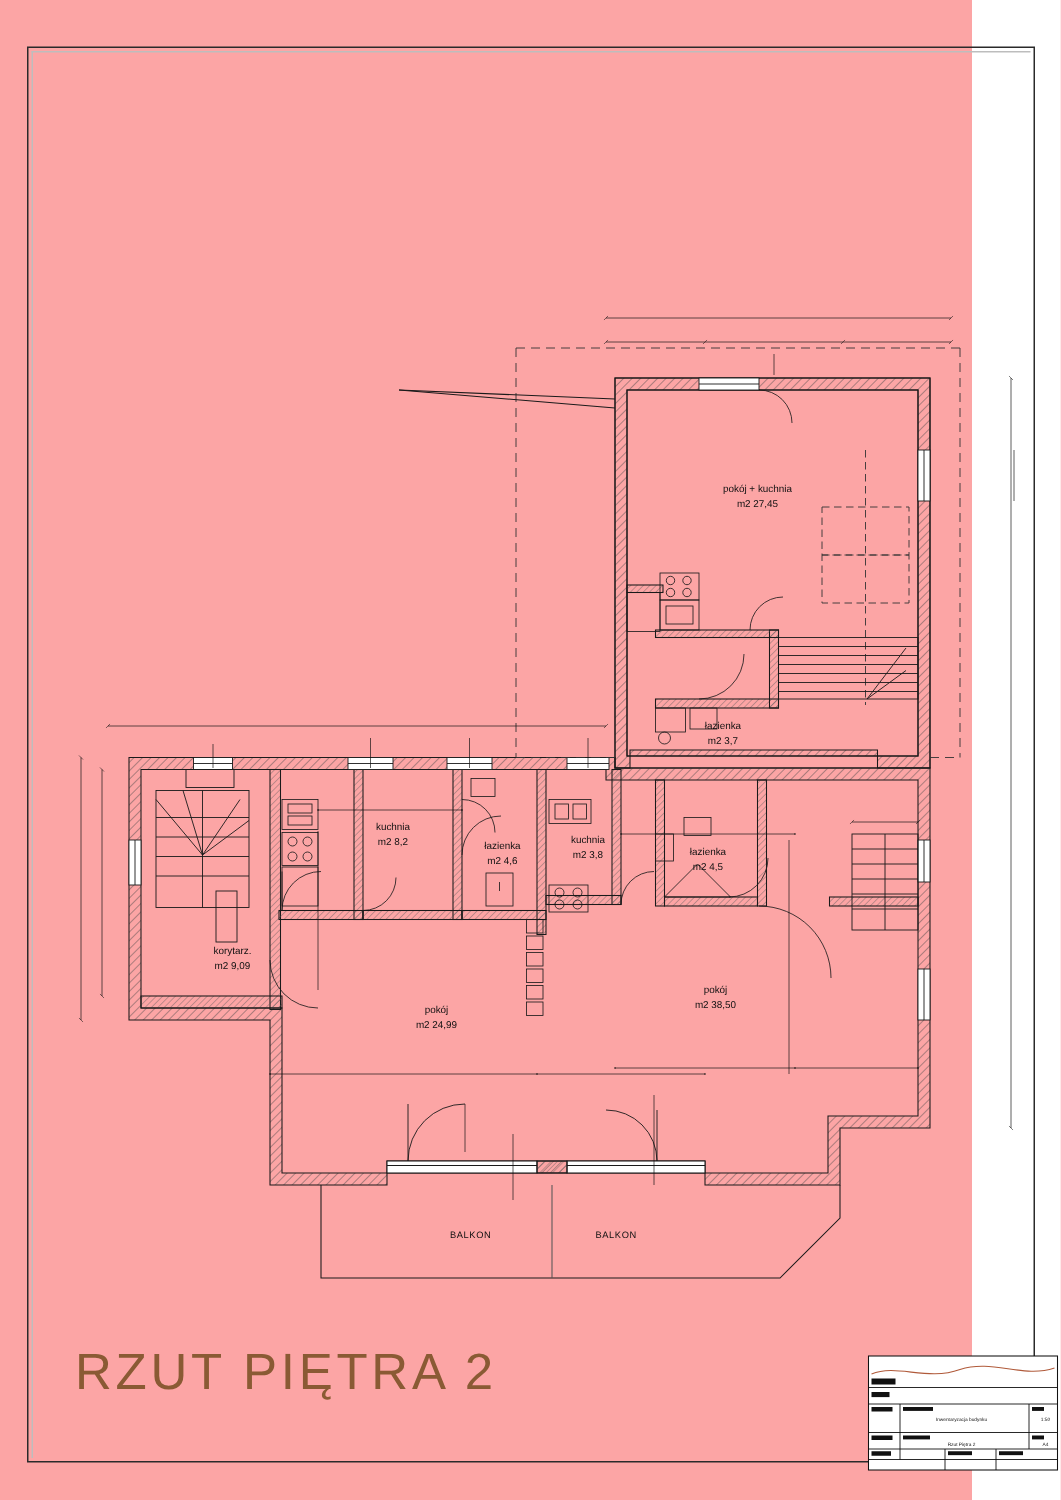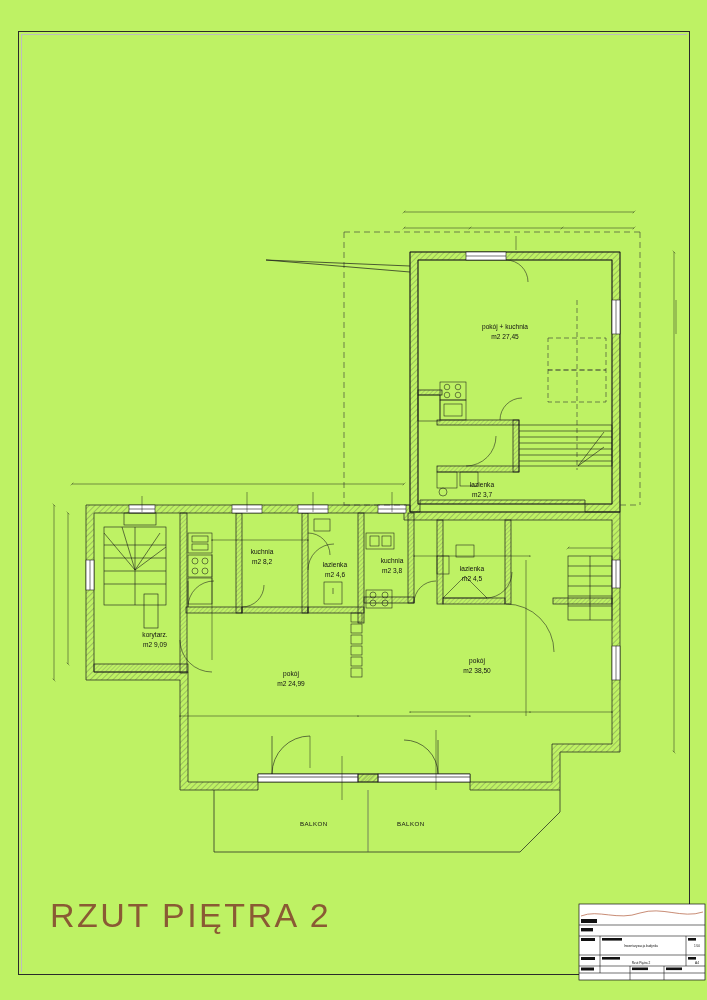--- a/index.html
+++ b/index.html
@@ -1,17 +1,17 @@
 <!DOCTYPE html>
 <html><head>
 <meta charset="utf-8">
 <style>
   html,body{margin:0;padding:0;background:#ffffff;}
   body{width:707px;height:1000px;font-family:"Liberation Sans",sans-serif;overflow:hidden;}
-  #page{position:relative;width:707px;height:1000px;background:#bef264;}
+  #page{position:relative;width:648px;height:1000px;background:#fca5a5;}
   #frame{position:absolute;left:18px;top:31px;width:672px;height:944px;border:1px solid #2a2a2a;box-sizing:border-box;}
   #innerframe{position:absolute;left:21px;top:34px;width:666px;height:938px;border-left:1px solid #bdbdbd;border-top:1px solid #bdbdbd;box-sizing:border-box;}
   svg{position:absolute;left:0;top:0;}
   .ttl{position:absolute;left:50px;top:896px;font-size:34px;letter-spacing:2.5px;color:#8a5a34;font-family:"Liberation Sans",sans-serif;font-weight:300;white-space:nowrap;}
   .rl{position:absolute;font-size:6.6px;color:#111;line-height:1.45;text-align:center;white-space:nowrap;font-family:"Liberation Sans",sans-serif;}
   .rl b{font-weight:400;display:block;}
   .bk{position:absolute;font-size:6.2px;color:#111;letter-spacing:.4px;white-space:nowrap;}
   .tbtxt{position:absolute;font-size:3.2px;color:#111;white-space:nowrap;line-height:1;}
   .tbtxt.c{text-align:center;}
 </style>

